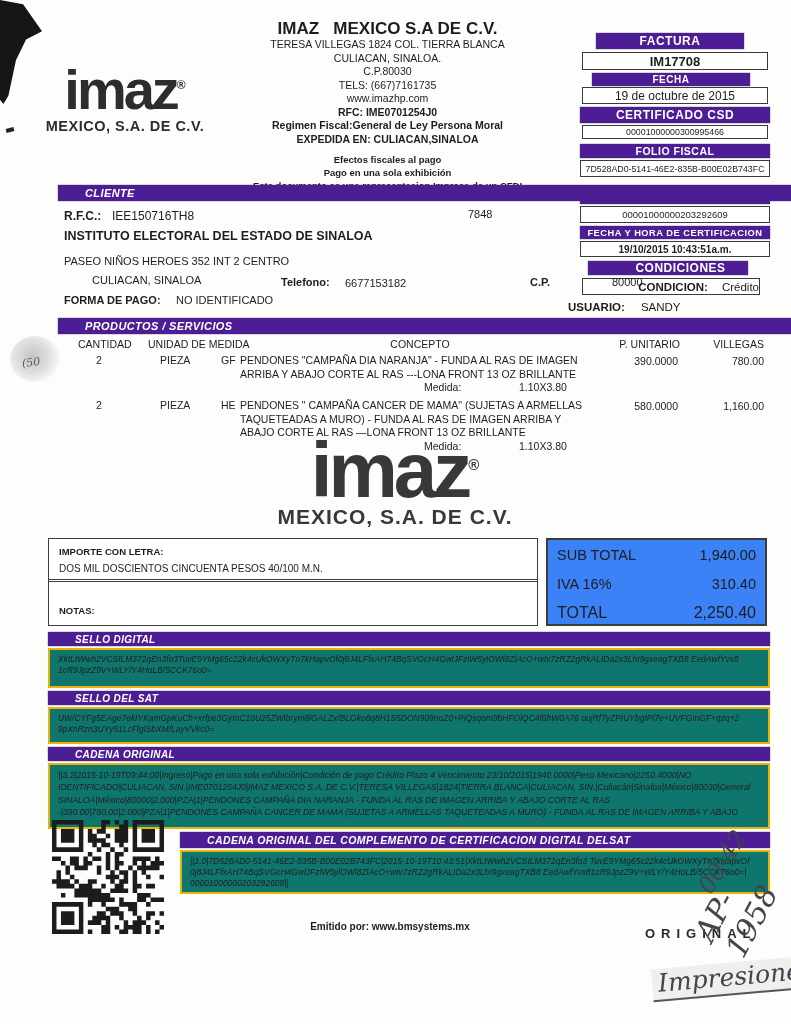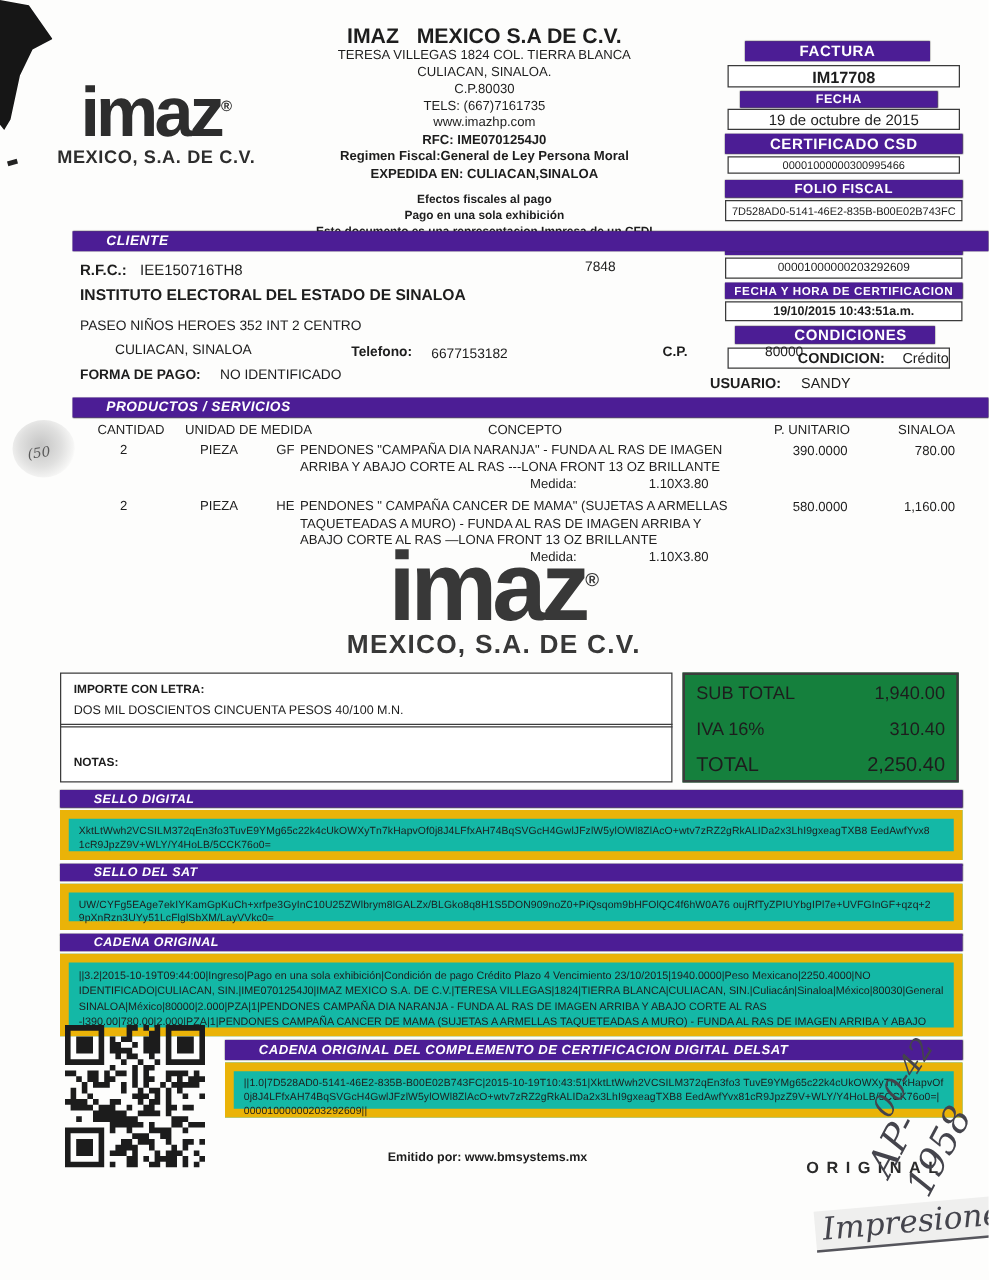--- a/index.html
+++ b/index.html
@@ -43,27 +43,27 @@
   .th { font-size:10.5px; }
   .cell { font-size:10.5px; }
   .concept { font-size:10.5px; line-height:13.5px; white-space:nowrap; }
   
   .wmark { left:225px; top:430px; width:340px; text-align:center; color:#383838; }
   .wmark .word { font-size:78px; font-weight:bold; letter-spacing:-4px; line-height:70px; }
   .wmark .reg { font-size:15px; vertical-align:super; letter-spacing:0; }
   .wmark .sub { font-size:21px; font-weight:bold; letter-spacing:1px; }
   
   .letterbox { left:48px; top:538px; width:490px; height:88px; border:1.5px solid #3c3c3c; background:#fff; }
-  .totalsbox { left:546px; top:538px; width:221px; height:88px; border:2px solid #3c3c3c; background:#15803d; }
+  .totalsbox { left:546px; top:538px; width:221px; height:88px; border:2px solid #3c3c3c; background:#3b82f6; }
   .trow { display:flex; justify-content:space-between; align-items:center; padding:0 9px; height:29px; }
   .trow .tl { font-size:14.5px; }
   .trow .tv { font-size:14.5px; }
   .trow.big .tl,.trow.big .tv { font-size:16px; }
   
-  .sealbox { background:#14b8a6; border:7px solid #eab308; padding:4px 8px; }
+  .sealbox { background:#0f766e; border:2px solid #eab308; padding:4px 8px;font-style:italic; }
   .seal-line { font-size:8.3px; line-height:11px; letter-spacing:.1px; white-space:nowrap; overflow:hidden; }
   .cadena-line { font-size:8.6px; line-height:12.4px; white-space:nowrap; overflow:hidden; }
   
   .emitido { left:230px; top:921px; width:320px; text-align:center; font-size:10px; font-weight:bold; }
   .original { left:645px; top:926px; font-size:13px; font-weight:bold; letter-spacing:6px; color:#2a2a2a; }
   .hand { font-family:"DejaVu Serif", serif; font-style:italic; color:#44444c; }
   .hand-4042 { left:688px; top:848px; font-size:24px; transform:rotate(-58deg); }
   .hand-ap { left:692px; top:868px; font-size:30px; transform:rotate(-62deg); }
   .hand-imp { left:652px; top:962px; font-size:25px; transform:rotate(-5deg);
     background:rgba(190,190,190,.22); border-bottom:2px solid #55555c; padding:0 6px 2px 6px; }
@@ -163,21 +163,21 @@
   <div class="txt b" style="left:64px; top:294px; font-size:11px;">FORMA DE PAGO:</div>
   <div class="txt" style="left:176px; top:294px; font-size:11px;">NO IDENTIFICADO</div>
 
   <div class="abs bar left" style="left:58px; top:318px; width:733px; height:16px;">
       <span>PRODUCTOS / SERVICIOS</span>
     </div>
   <div class="txt th" style="left:78px; top:338px;">CANTIDAD</div>
   <div class="txt th" style="left:148px; top:338px;">UNIDAD DE MEDIDA</div>
   <div class="abs th" style="left:240px; top:338px; width:360px; text-align:center;">CONCEPTO</div>
   <div class="abs th" style="left:598px; top:338px; width:82px; text-align:right;">P. UNITARIO</div>
-  <div class="abs th" style="left:692px; top:338px; width:72px; text-align:right;">SINALOA</div>
+  <div class="abs th" style="left:692px; top:338px; width:72px; text-align:right;">VILLEGAS</div>
 
   <div class="abs smudge" style="left:10px; top:336px; width:50px; height:46px;"></div>
   <div class="txt hand" style="left:22px; top:356px; font-size:11px; transform:rotate(-8deg); color:#5a5a5a;">(50</div>
 
   <div class="txt cell" style="left:96px; top:354px;">2</div>
   <div class="txt cell" style="left:160px; top:354px;">PIEZA</div>
   <div class="txt cell" style="left:221px; top:354px;">GF</div>
   <div class="abs concept" style="left:240px; top:354px;">
     <div>PENDONES "CAMPAÑA DIA NARANJA"  - FUNDA AL RAS DE IMAGEN</div>
     <div>ARRIBA Y ABAJO CORTE AL RAS ---LONA FRONT 13 OZ  BRILLANTE</div>

